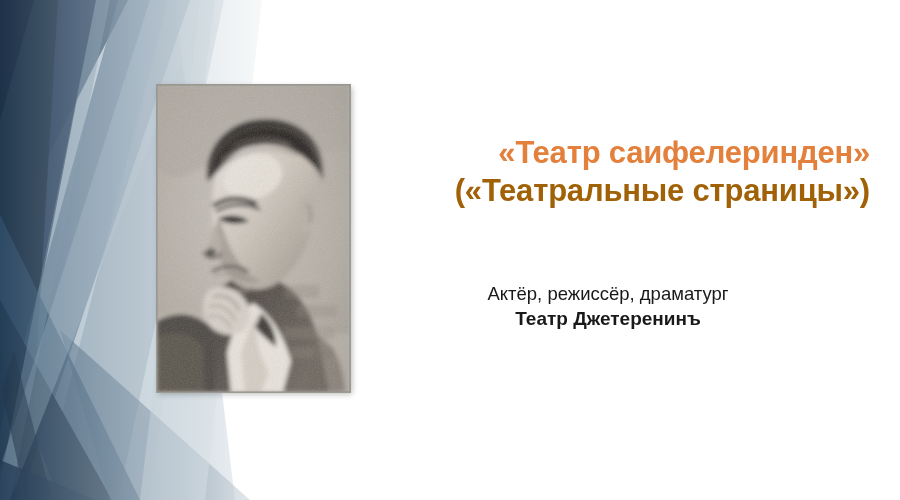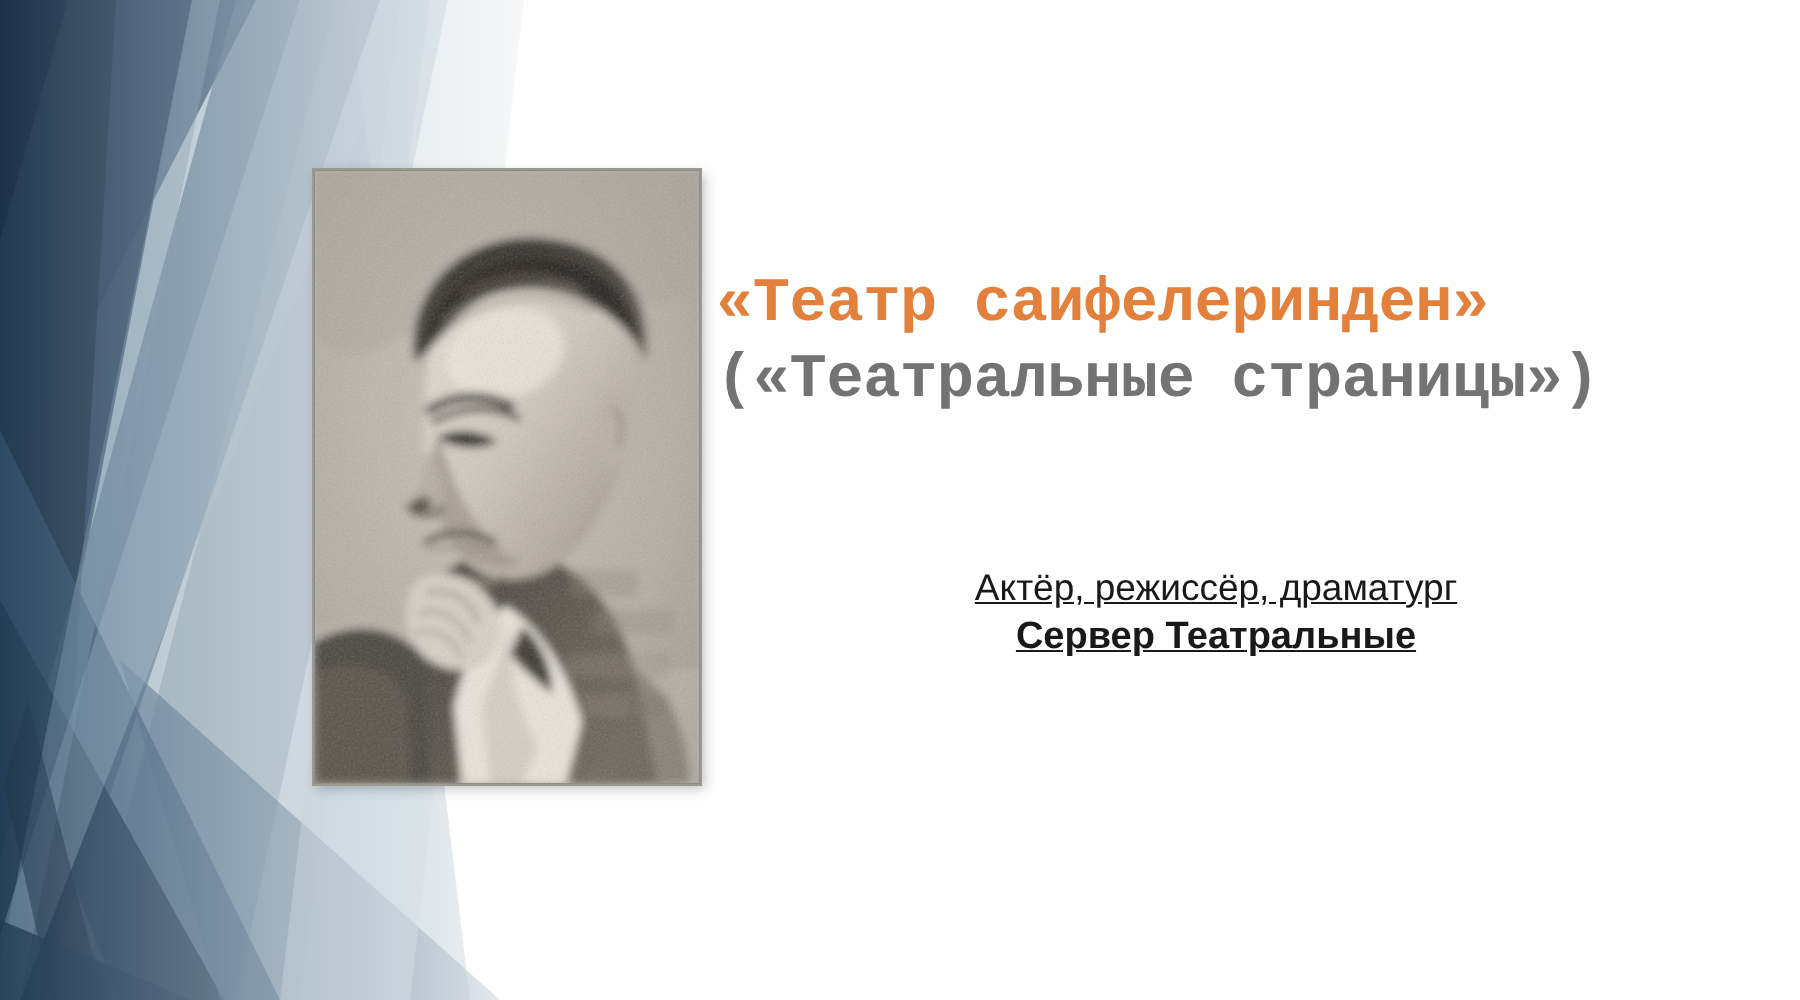--- a/index.html
+++ b/index.html
@@ -36,25 +36,24 @@
     height: 307px;
     box-shadow: 0 0 0 1px #9a9a93, 2px 2px 6px rgba(0,0,0,0.28);
     background: #b3aea6;
     overflow: hidden;
   }
   #photo-frame svg { display: block; }
 
   
   #text-block {
     position: absolute;
-    left: 358px;
+    left: 370px;
     top: 134px;
     width: 500px;
-    text-align: left;
-    font-family: Liberation Mono, monospace;
+    text-align: right;
   }
 
   .title-line {
     font-weight: bold;
     font-size: 31px;
     line-height: 38px;
     letter-spacing: -0.2px;
     white-space: nowrap;
   }
 
@@ -227,21 +226,21 @@
         <path d="M160 250 C176 258 186 276 188 307 H150 Z" fill="#6b645b" opacity="0.6"></path>
       </g>
 
       <rect x="0" y="0" width="193" height="307" filter="url(#grain)" fill="#777" opacity="0.55"></rect>
       <rect x="0" y="0" width="193" height="307" fill="none" stroke="#8e8e88" stroke-width="1"></rect>
     </svg>
   </div>
 
   <div id="text-block">
     <div class="title-line" style="color: rgb(226, 128, 60);">«Театр саифелеринден»</div>
-    <div class="title-line" style="color: #737373;">(«Театральные страницы»)</div>
-  </div>
-
-  <div id="subtitle" style="color: rgb(25, 25, 26); text-decoration: underline;">
+    <div class="title-line" style="color: #a16207;">(«Театральные страницы»)</div>
+  </div>
+
+  <div id="subtitle" style="color: rgb(25, 25, 26);">
     <div class="sub-line">Актёр, режиссёр, драматург</div>
-    <div class="sub-line bold">Сервер Театральные</div>
+    <div class="sub-line bold">Театр Джетеренинъ</div>
   </div>
 
 </div>
 
 </body></html>

